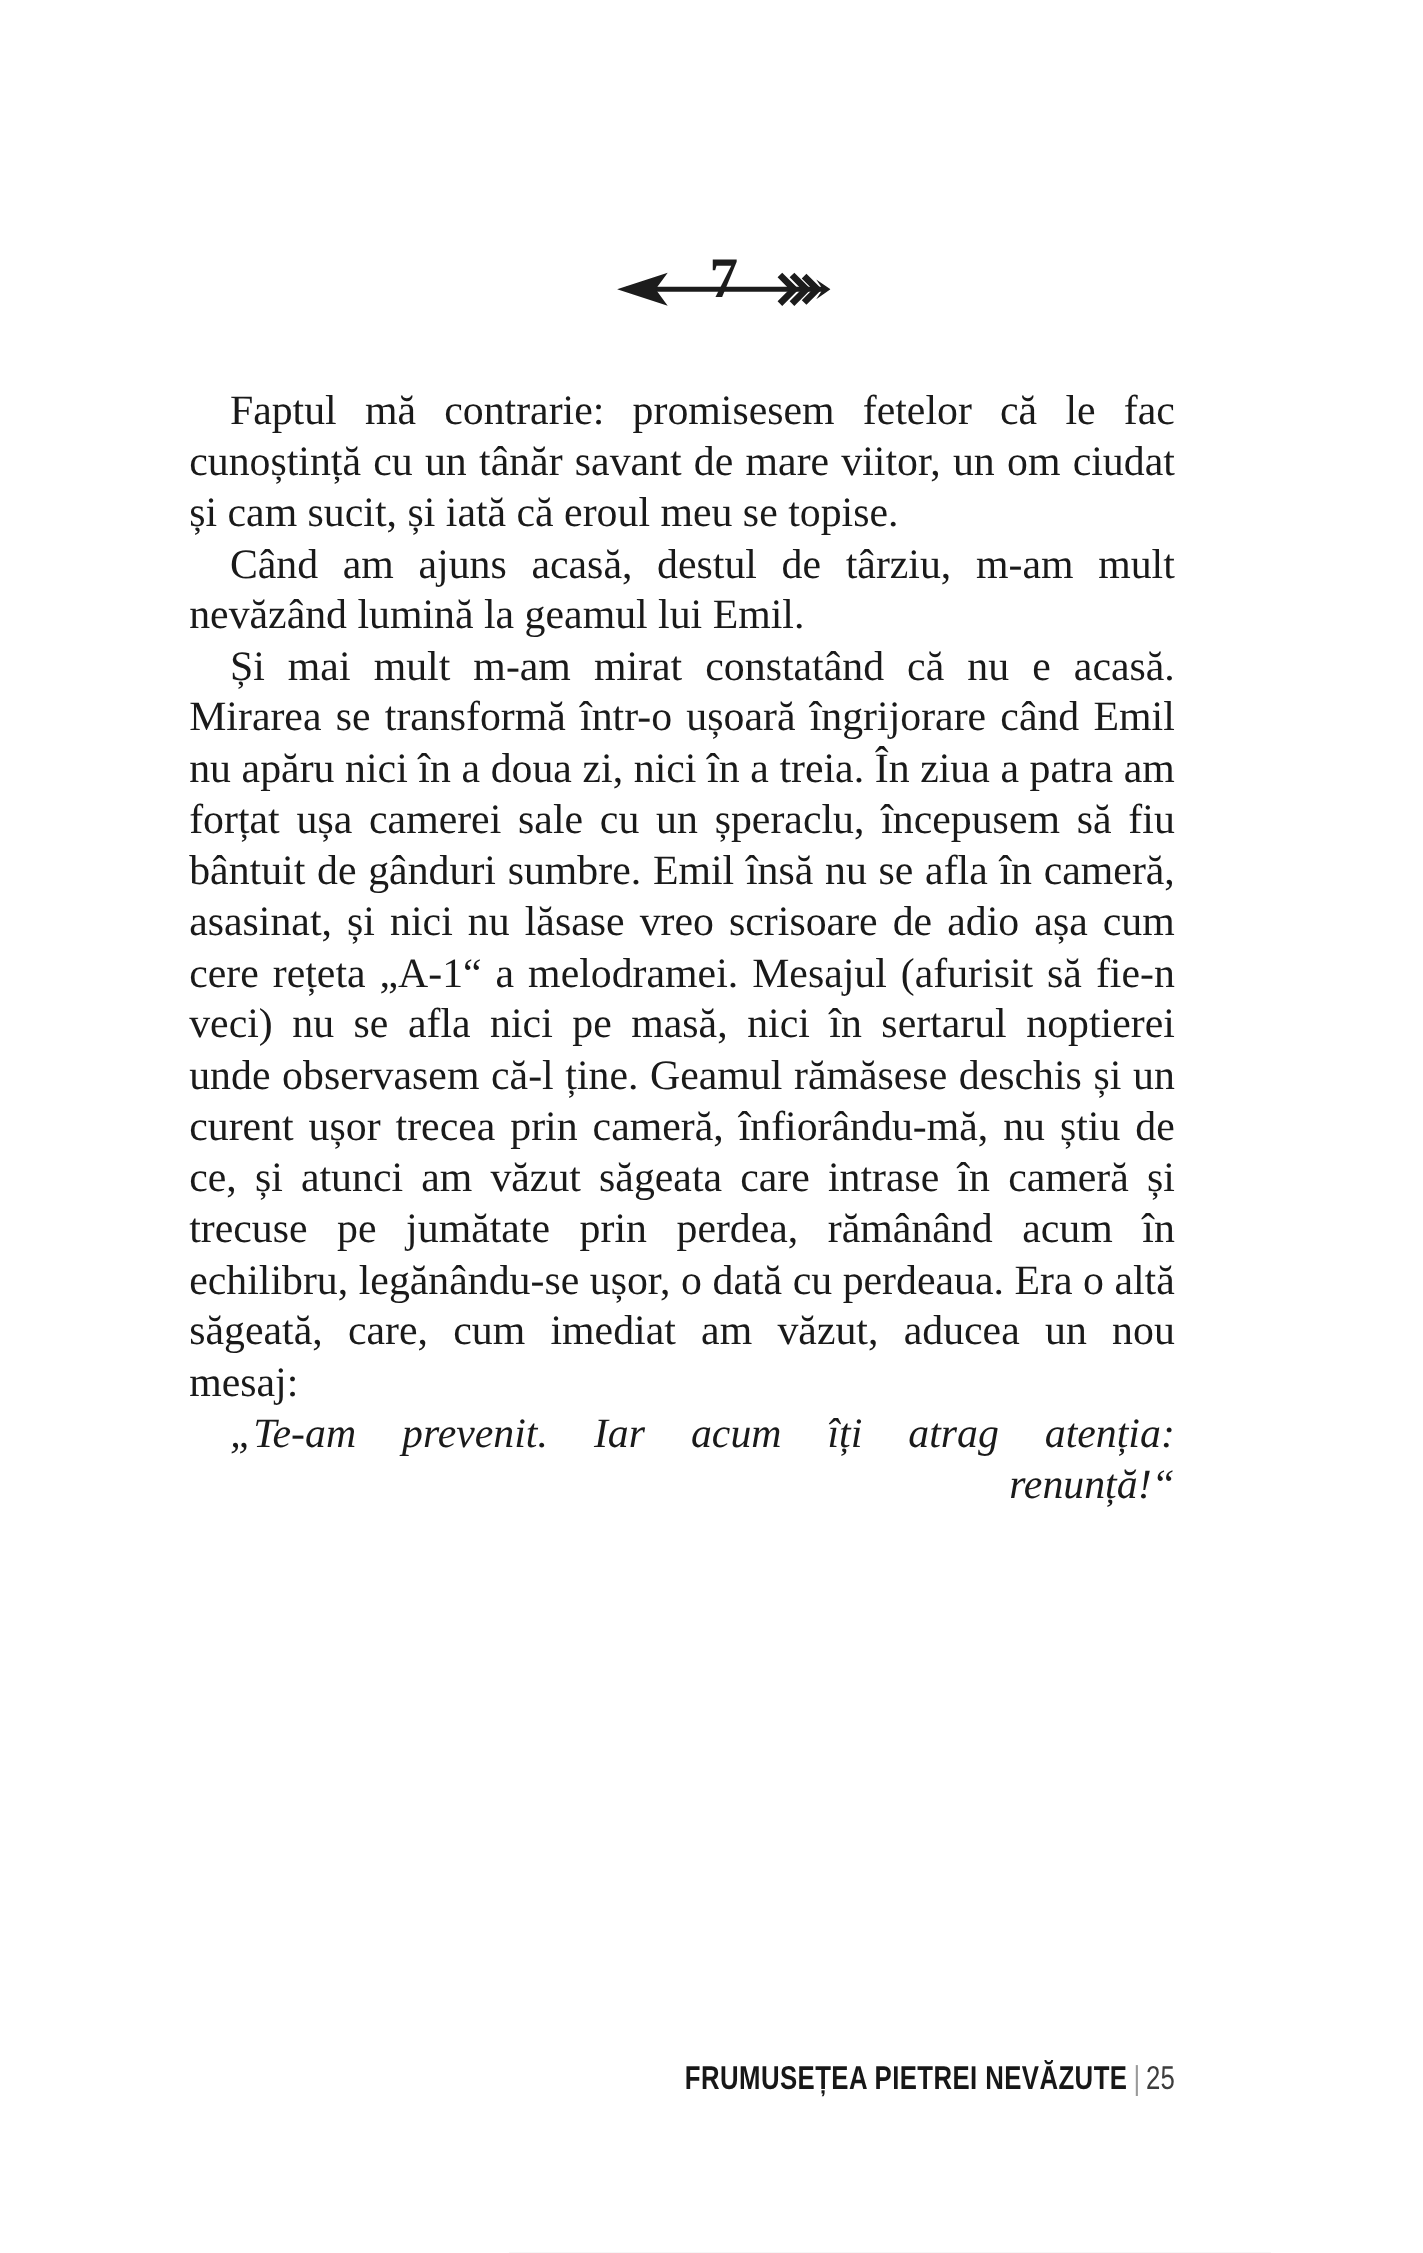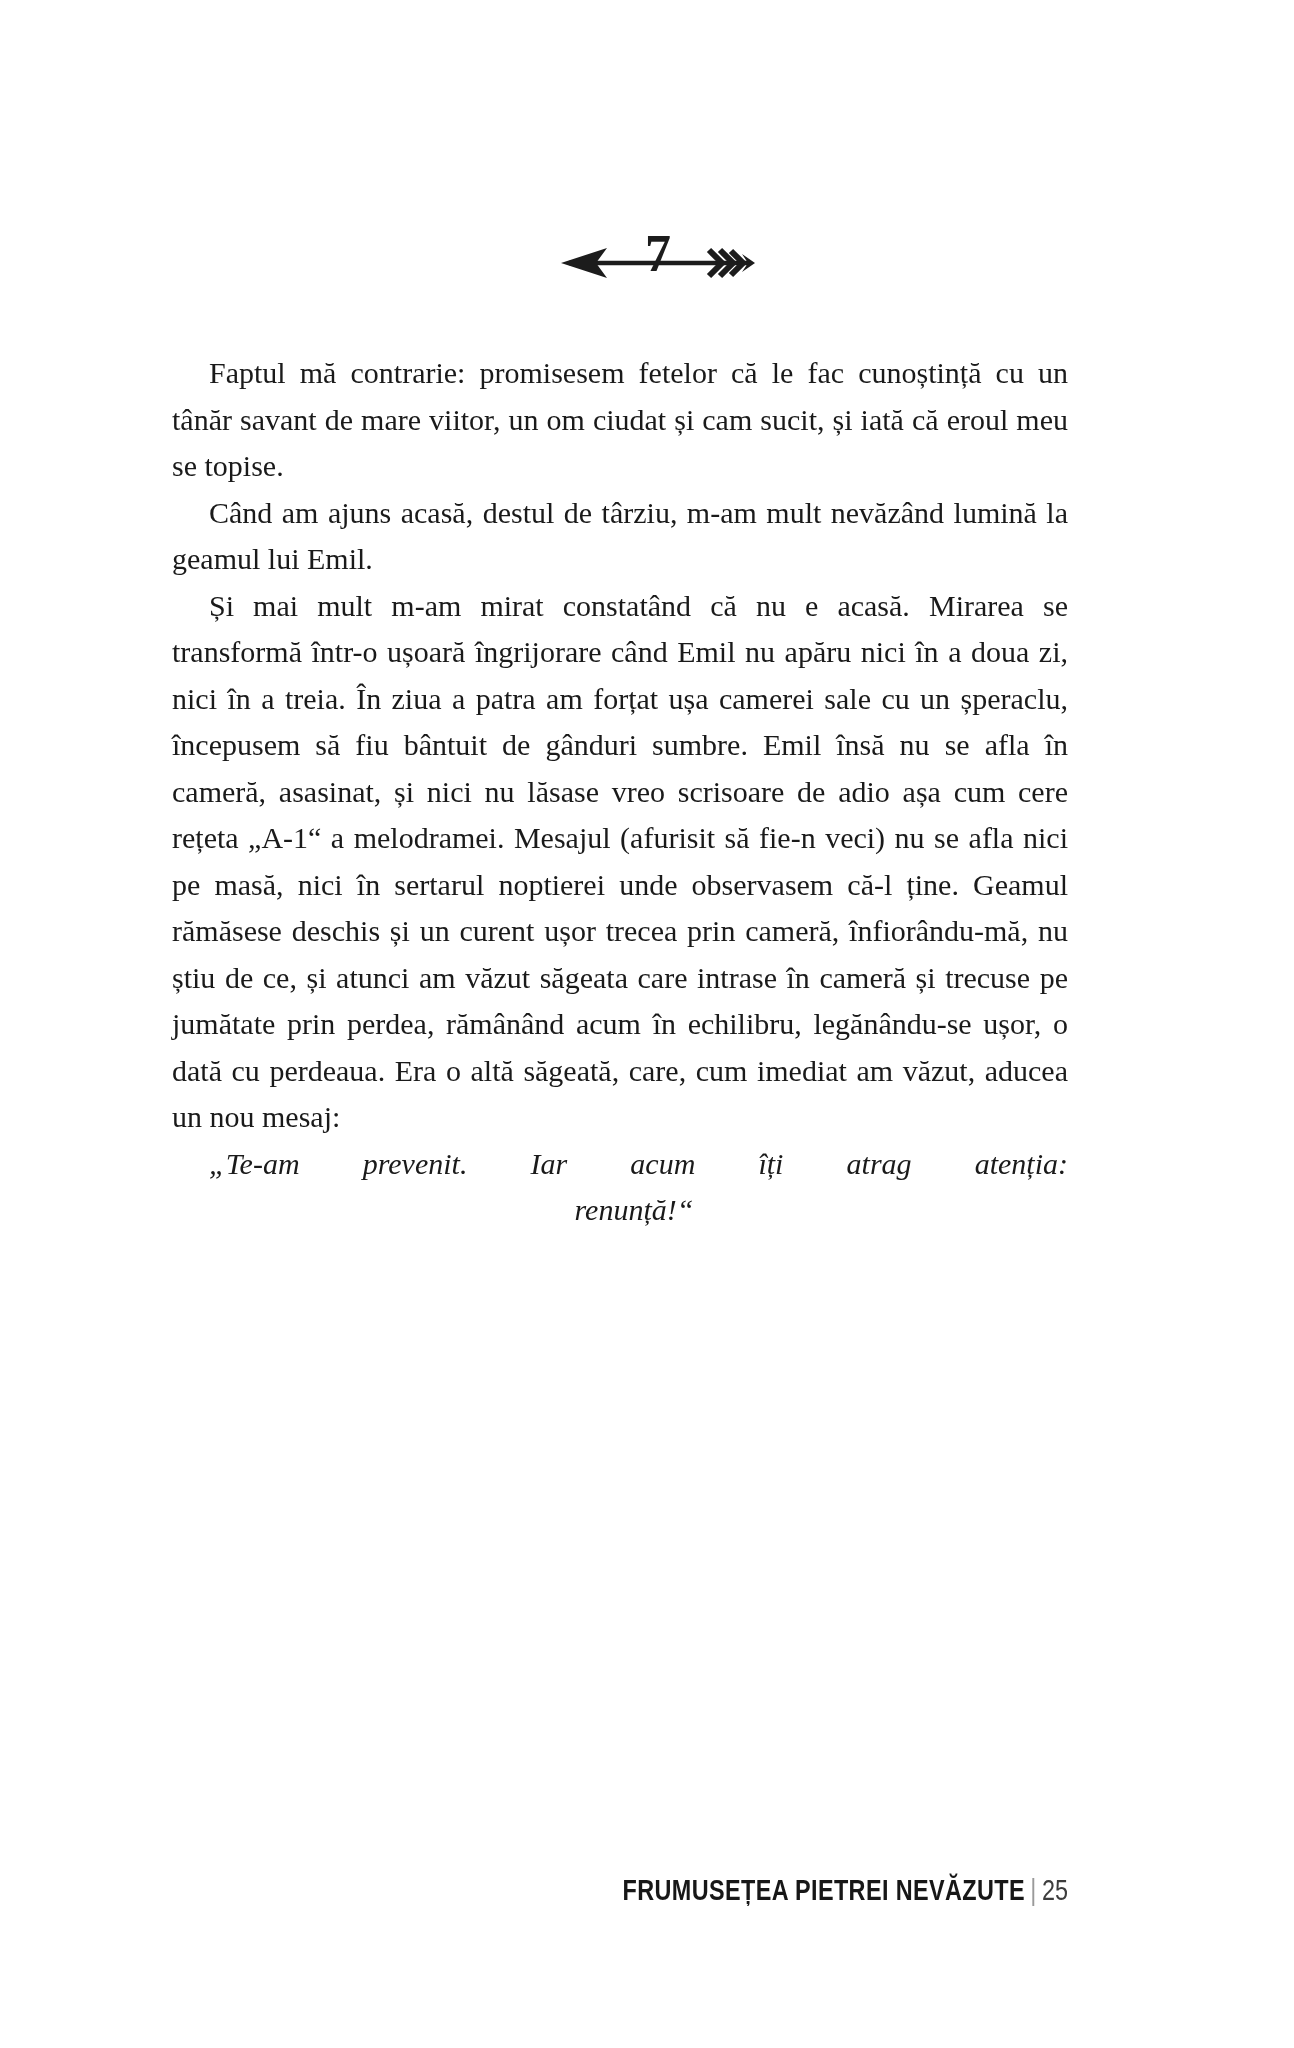--- a/index.html
+++ b/index.html
@@ -33,41 +33,41 @@
     line-height: 1;
     color: #1c1c1c;
   }
 
   
   .text-block {
     position: absolute;
     left: 172px;
     top: 350px;
     width: 896px;
-    font-size: 30px;
+    font-size: 38px;
     line-height: 46.5px;
     text-align: justify;
   }
   .para {
     margin: 0;
     text-indent: 37px;
     text-align: justify;
   }
   .italic { }
   .para-quote { text-indent: 0; font-style: italic; }
   .forced-line {
     display: block;
     text-indent: 37px;
     text-align: justify;
     text-align-last: justify;
   }
   .forced-line-last {
     display: block;
     text-indent: 0;
-    text-align: center;
+    text-align: right;
     margin-left: 28px;
   }
 
   
   .footer {
     position: absolute;
     top: 1874px;
     right: 226px;
     white-space: nowrap;
     transform: scaleX(0.78);

